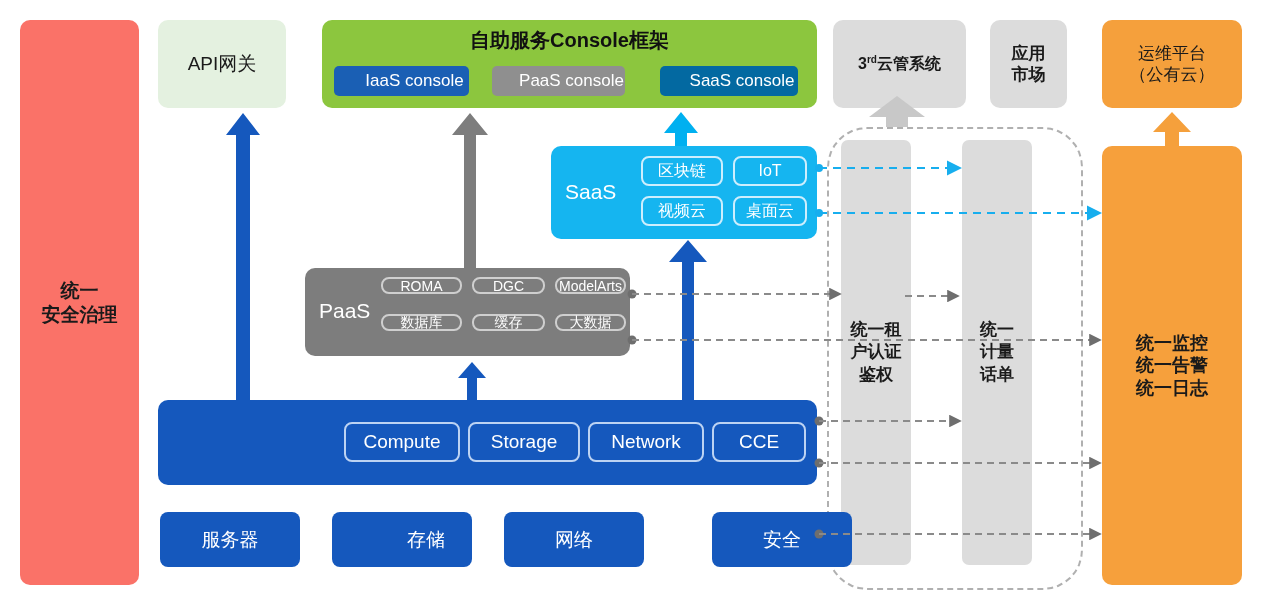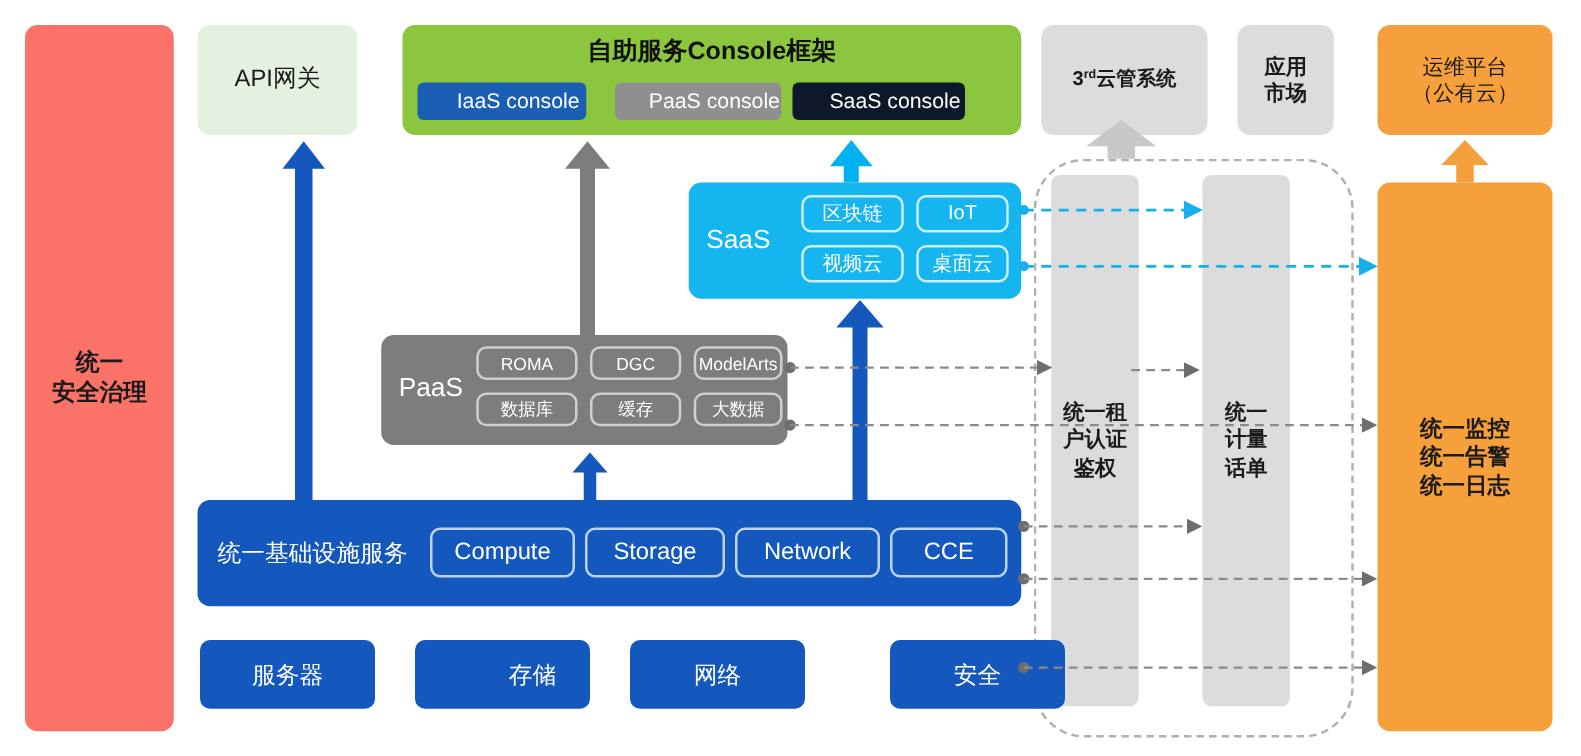--- a/index.html
+++ b/index.html
@@ -25,21 +25,21 @@
   
   .console-frame { left: 322px; top: 20px; width: 495px; height: 88px;
                    background: #8cc63e; border-radius: 10px; position: absolute; }
   .console-title { position: absolute; left: 0; top: 7px; width: 100%;
                    text-align: center; color: #111; font-size: 20px; font-weight: 700; }
   .chip-console { position: absolute; top: 46px; height: 30px; border-radius: 5px;
                   display: flex; align-items: center; justify-content: center;
                   color: #fff; font-size: 17px; padding-left: 26px; }
   .cc-iaas { left: 12px;  width: 135px; background: #1a5fb4; }
   .cc-paas { left: 170px; width: 133px; background: #8f8f8f; }
-  .cc-saas { left: 312px; width: 138px; background: #0f172a; }
+  .cc-saas { left: 338px; width: 138px; background: #0369a1; }
 
   
   .thirdcloud { left: 833px; top: 20px; width: 133px; height: 88px;
                 background: #dcdcdc; color: #1a1a1a; font-size: 16px; font-weight: 700; }
   .thirdcloud sup { font-size: 10px; vertical-align: super; }
   .appmarket { left: 990px; top: 20px; width: 77px; height: 88px;
                background: #dcdcdc; color: #1a1a1a; font-size: 17px; font-weight: 700; }
 
   
   .opsplat { left: 1102px; top: 20px; width: 140px; height: 88px;
@@ -61,21 +61,21 @@
   .sc2 { left: 182px; top: 10px; width: 74px; }
   .sc3 { left: 90px;  top: 50px; width: 82px; }
   .sc4 { left: 182px; top: 50px; width: 74px; }
 
   
   .paas { position: absolute; left: 305px; top: 268px; width: 325px; height: 88px;
           background: #7d7d7d; border-radius: 10px; }
   .paas-label { position: absolute; left: 14px; top: 31px; color: #fff; font-size: 21px; }
   .paas-chip { position: absolute; border: 2px solid #cfcfcf; border-radius: 8px;
                color: #fff; font-size: 14px; display: flex; align-items: center;
-               justify-content: center; height: 27px; }
+               justify-content: center; height: 17px; }
   .pc1 { left: 76px;  top: 9px;  width: 81px; }
   .pc2 { left: 167px; top: 9px;  width: 73px; }
   .pc3 { left: 250px; top: 9px;  width: 71px; }
   .pc4 { left: 76px;  top: 46px; width: 81px; }
   .pc5 { left: 167px; top: 46px; width: 73px; }
   .pc6 { left: 250px; top: 46px; width: 71px; }
 
   
   .infra { position: absolute; left: 158px; top: 400px; width: 659px; height: 85px;
            background: #1558bd; border-radius: 10px; }
@@ -189,21 +189,20 @@
     <div class="paas-label">PaaS</div>
     <div class="paas-chip pc1">ROMA</div>
     <div class="paas-chip pc2">DGC</div>
     <div class="paas-chip pc3">ModelArts</div>
     <div class="paas-chip pc4">数据库</div>
     <div class="paas-chip pc5">缓存</div>
     <div class="paas-chip pc6">大数据</div>
   </div>
 
   <div class="infra">
-    <div class="infra-label">统一基础设施服务</div>
     <div class="infra-chip ic1">Compute</div>
     <div class="infra-chip ic2">Storage</div>
     <div class="infra-chip ic3">Network</div>
     <div class="infra-chip ic4">CCE</div>
   </div>
 
   <div class="hw hw1">服务器</div>
   <div class="hw hw2">存储</div>
   <div class="hw hw3">网络</div>
   <div class="hw hw4">安全</div>

